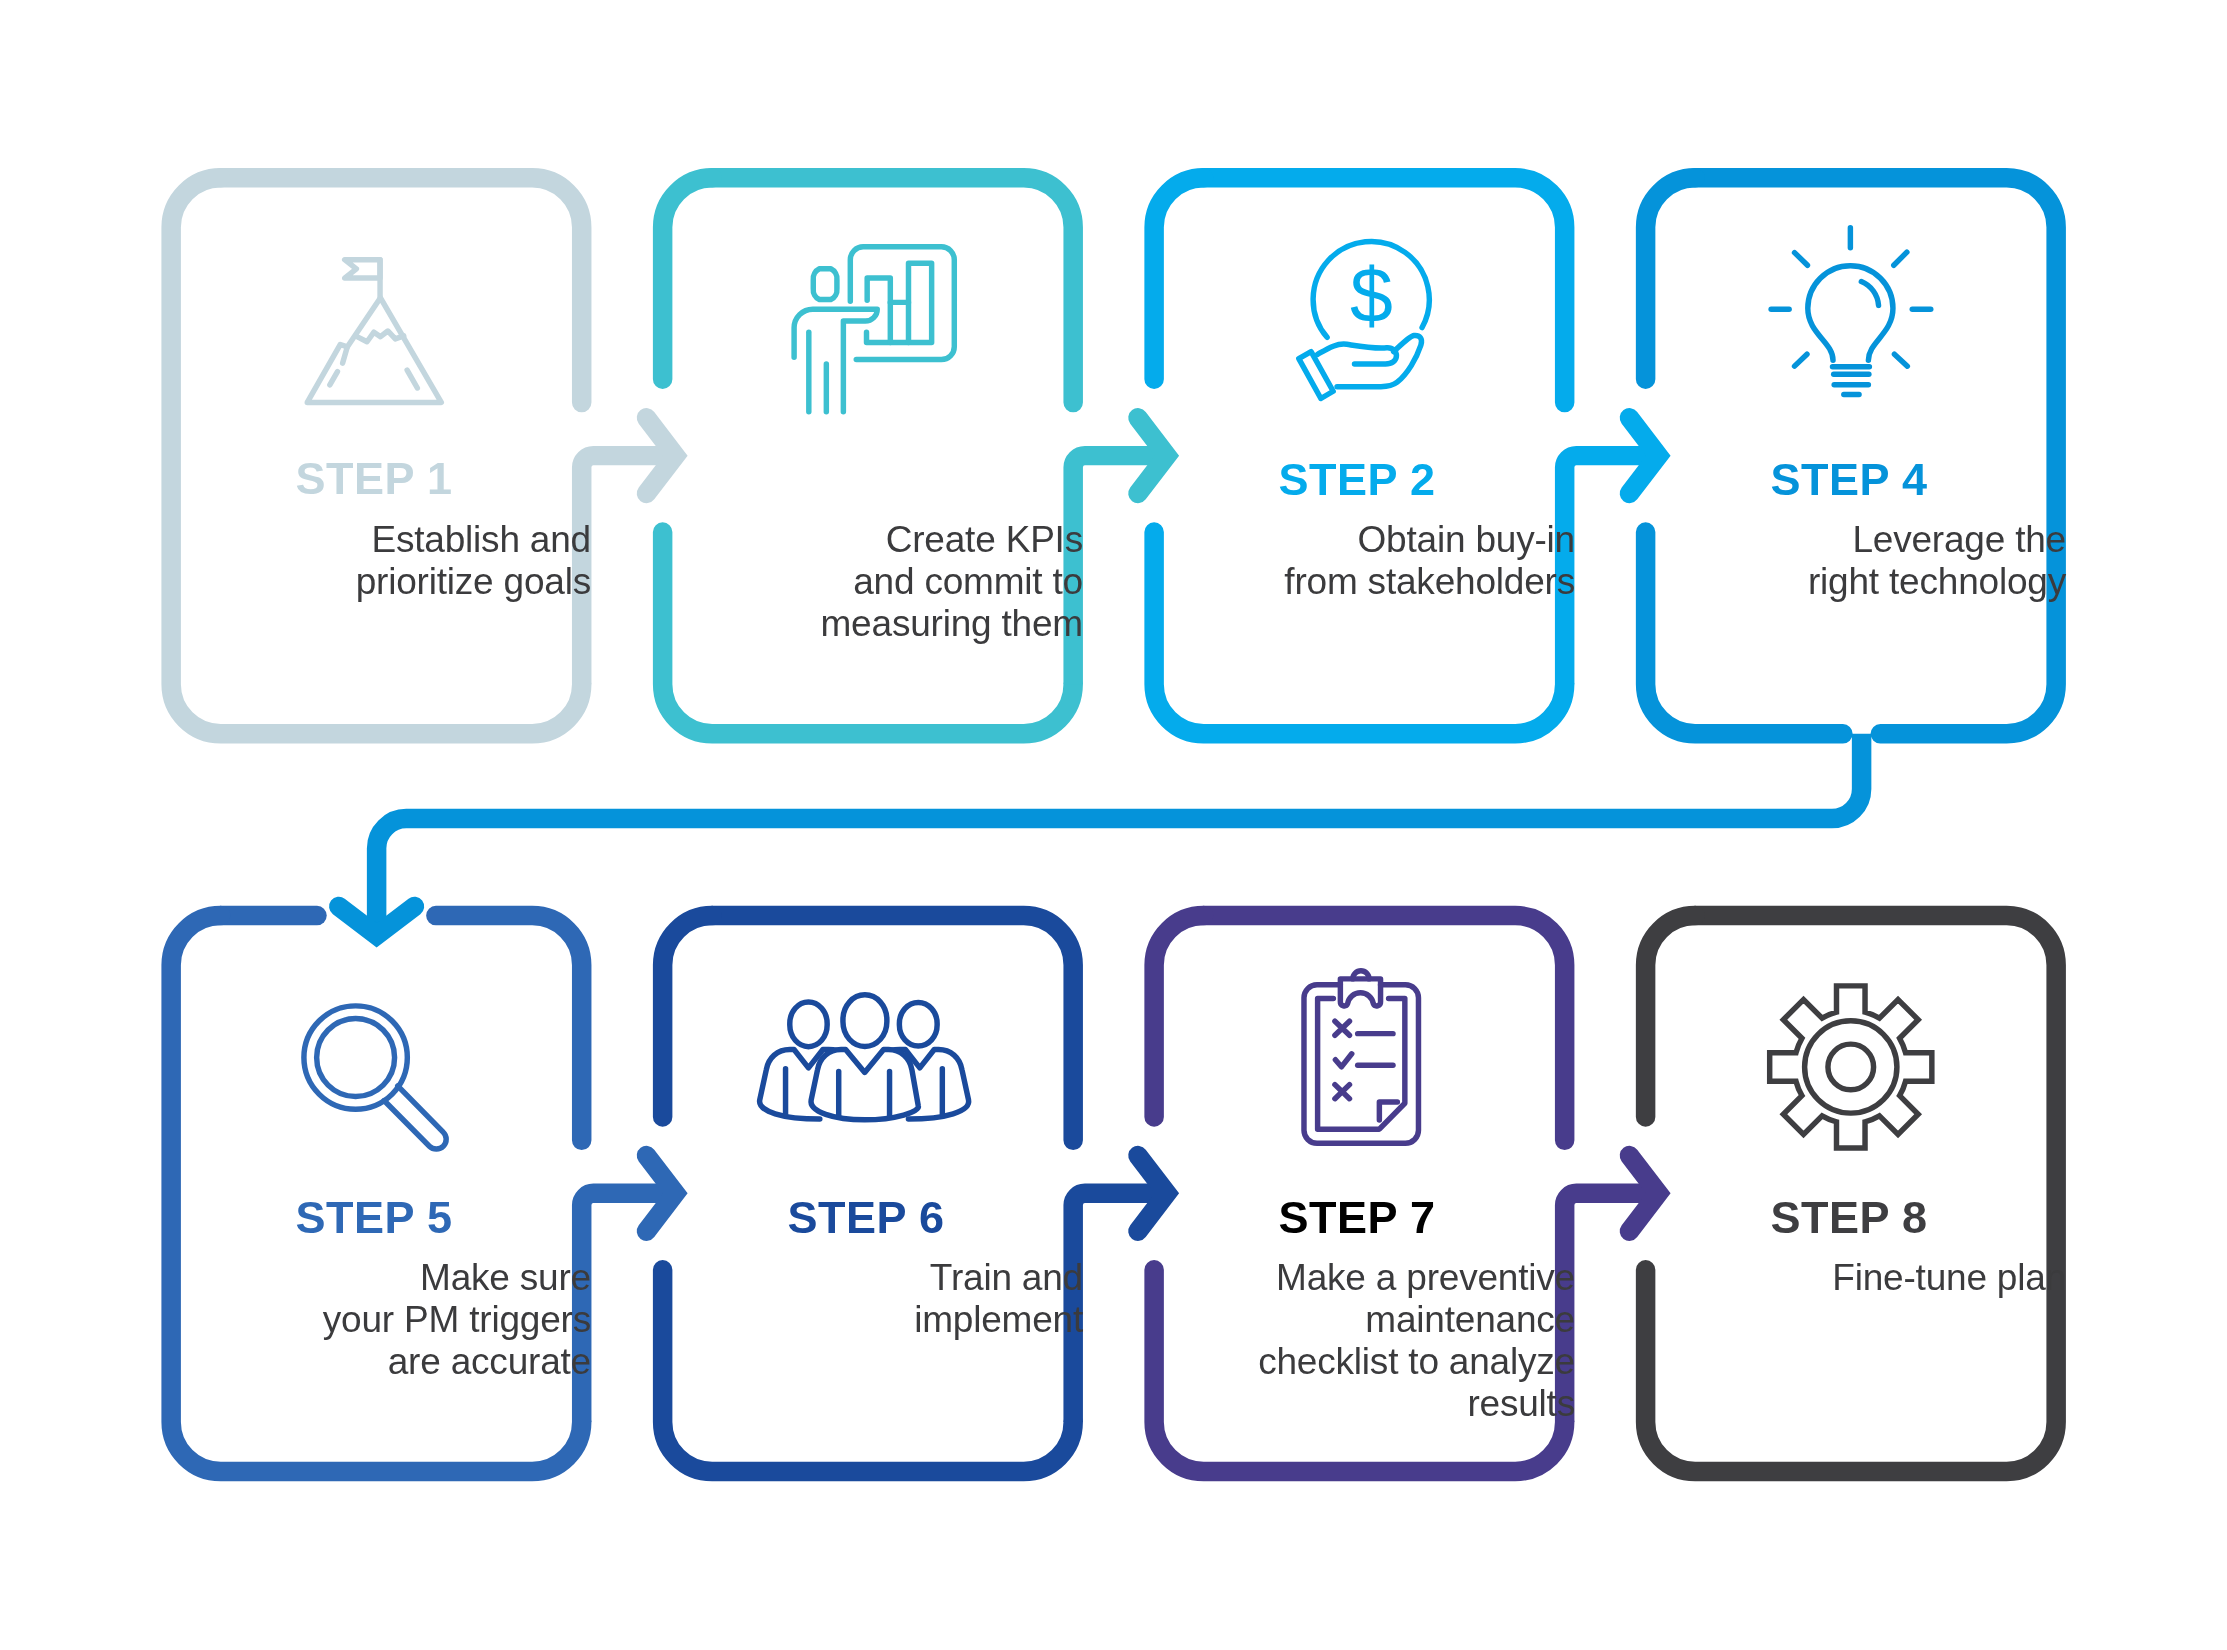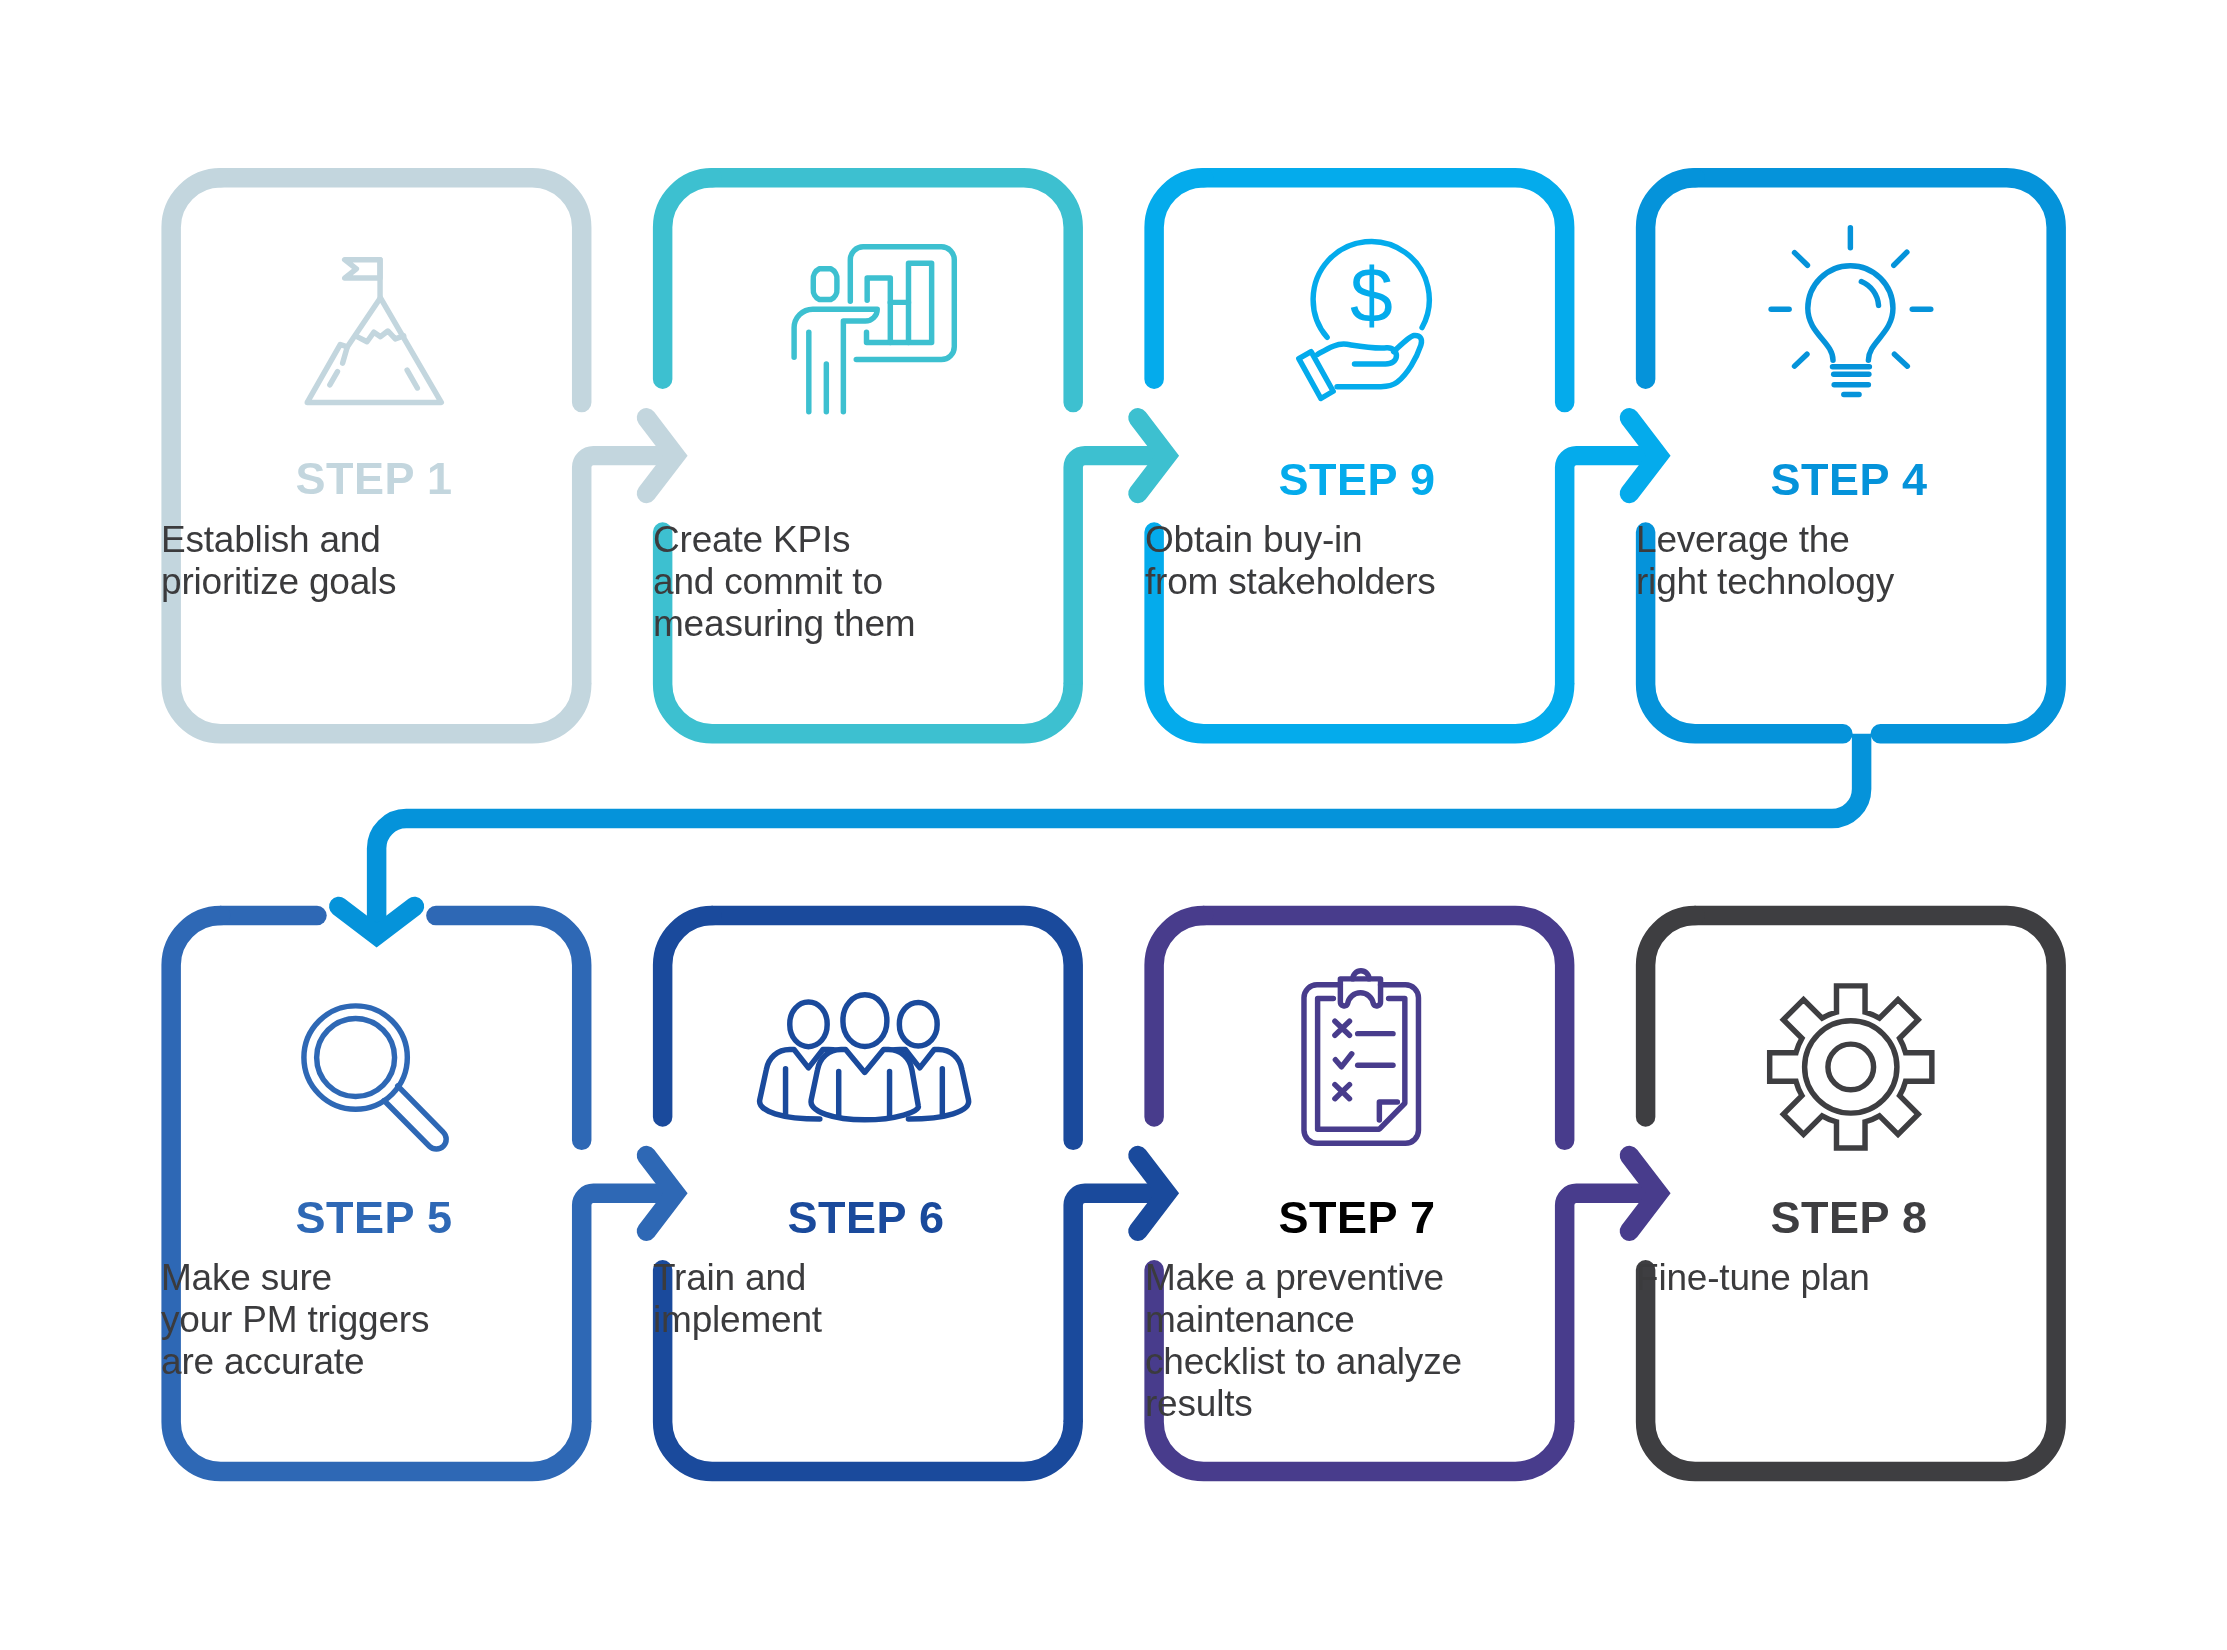--- a/index.html
+++ b/index.html
@@ -7,21 +7,21 @@
        font-family:"Liberation Sans",sans-serif;
        -webkit-font-smoothing:antialiased;}
   #stage{position:relative;width:2227px;height:1650px;background:#fff;}
   #svgroot{position:absolute;left:0;top:0;width:2227px;height:1650px;}
   .step-label{
     position:absolute; text-align:center;
     font-weight:700; font-size:45px; letter-spacing:0.5px;
     line-height:1; white-space:nowrap;
   }
   .step-desc{
-    position:absolute; text-align:left;
+    position:absolute; text-align:right;
     font-weight:300; font-size:37px; line-height:42px;
     color:#3b3b3d; letter-spacing:-0.2px;
   }
 </style>
 </head>
 <body>
 
 <div id="stage">
   <svg id="svgroot" viewBox="0 0 2856 2116">
       <path d="M 283 228 H 682.5 A 63.5 63.5 0 0 1 746 291.5 V 516.3" fill="none" stroke="#c3d6de" stroke-width="25" stroke-linecap="round" stroke-linejoin="round"></path>
@@ -139,21 +139,21 @@
 <div class="step-label" style="left: 159px; width: 430px; top: 456px; color: rgb(195, 214, 222);">STEP 1</div>
     <div class="step-desc" style="left: 161px; width: 430px; top: 519px;">
       <div>Establish and</div>
       <div>prioritize goals</div>
     </div>
     <div class="step-desc" style="left: 653px; width: 430px; top: 519px;">
       <div>Create KPIs</div>
       <div>and commit to</div>
       <div>measuring them</div>
     </div>
-    <div class="step-label" style="left: 1142px; width: 430px; top: 457px; color: rgb(4, 171, 236);">STEP 9</div>
+    <div class="step-label" style="left: 1142px; width: 430px; top: 457px; color: rgb(4, 171, 236);">STEP 2</div>
     <div class="step-desc" style="left: 1145px; width: 430px; top: 519px;">
       <div>Obtain buy-in</div>
       <div>from stakeholders</div>
     </div>
     <div class="step-label" style="left: 1634px; width: 430px; top: 457px; color: rgb(5, 147, 218);">STEP 4</div>
     <div class="step-desc" style="left: 1636px; width: 430px; top: 519px;">
       <div>Leverage the</div>
       <div>right technology</div>
     </div>
     <div class="step-label" style="left: 159px; width: 430px; top: 1195px; color: rgb(46, 104, 181);">STEP 5</div>

